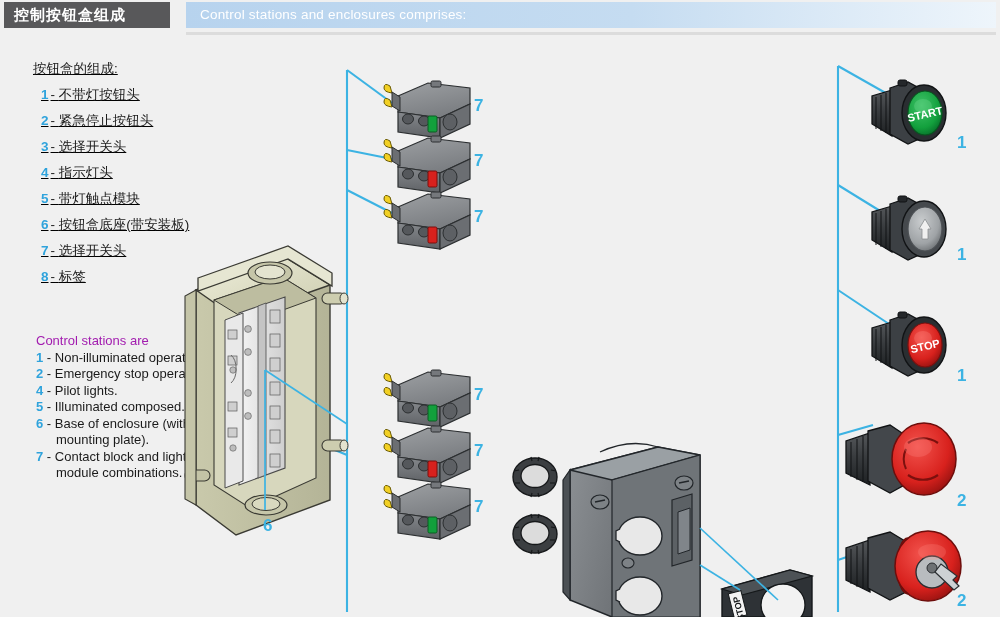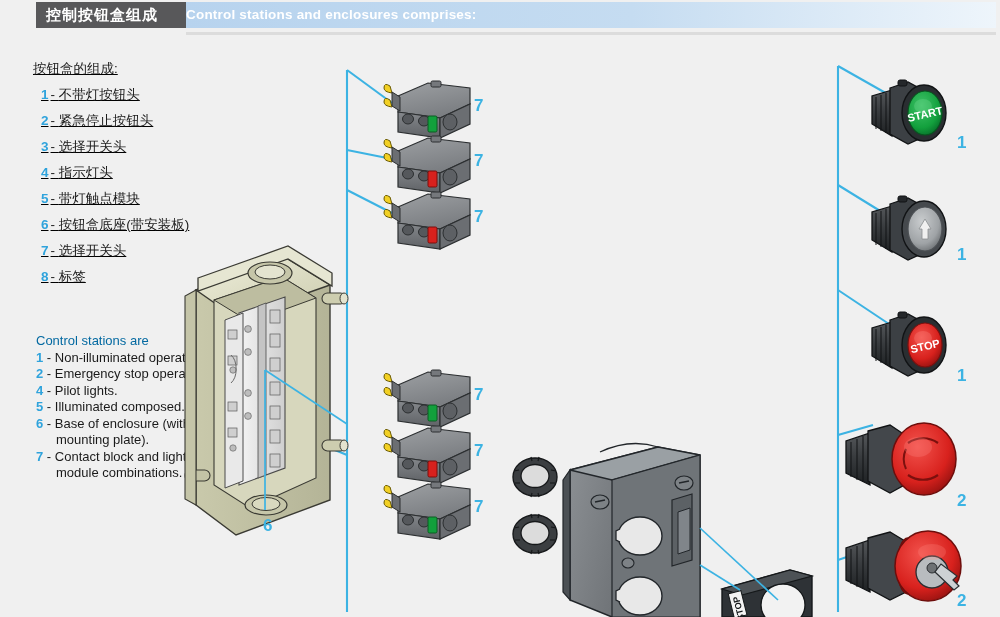--- a/index.html
+++ b/index.html
@@ -11,41 +11,40 @@
   }
   #stage{position:relative;width:1000px;height:617px;}
 
   
   .hdr-cn{
     position:absolute;left:4px;top:2px;width:166px;height:26px;
     background:#58585a;color:#ffffff;
     font-size:15px;font-weight:bold;line-height:26px;
     text-align:left;padding-left:10px;box-sizing:border-box;
     letter-spacing:1px;
-    margin-left:32px;
   }
   .hdr-en{
     position:absolute;left:186px;top:2px;width:810px;height:26px;
     background:linear-gradient(to right,#b7d3ee 0%,#c5dcf1 55%,#eef5fb 100%);
-    color:#ffffff;font-size:13.5px;font-weight:bold;line-height:26px;
-    box-sizing:border-box;letter-spacing:.2px;
+    color:#ffffff;font-size:13.5px;font-weight:normal;line-height:26px;
+    padding-left:14px;box-sizing:border-box;letter-spacing:.2px;
   }
   .hdr-rule{
     position:absolute;left:186px;top:32px;width:810px;height:3px;
     background:#dcdcdc;
   }
 
   
   .txt-col{position:absolute;left:33px;top:60px;width:200px;text-decoration:underline;}
   .cn-head{font-size:13.5px;color:#1a1a1a;margin-bottom:8px;}
   .cn-item{font-size:13.5px;color:#1a1a1a;margin-bottom:8px;white-space:nowrap;margin-left:8px;}
   .cn-item .num{color:#2fa3dc;font-weight:bold;margin-right:2px;}
 
   .en-block{position:absolute;left:36px;top:333px;width:175px;}
-  .en-head{font-size:13px;color:#0369a1;line-height:16.5px;}
+  .en-head{font-size:13px;color:#a21caf;line-height:16.5px;}
   .en-item{
     font-size:13px;color:#1a1a1a;line-height:16.5px;
     padding-left:20px;text-indent:-20px;
   }
   .en-item .num{color:#2fa3dc;font-weight:bold;}
 
   
   .callout{
     position:absolute;color:#3cb3e3;font-weight:bold;font-size:17px;
     line-height:1;

